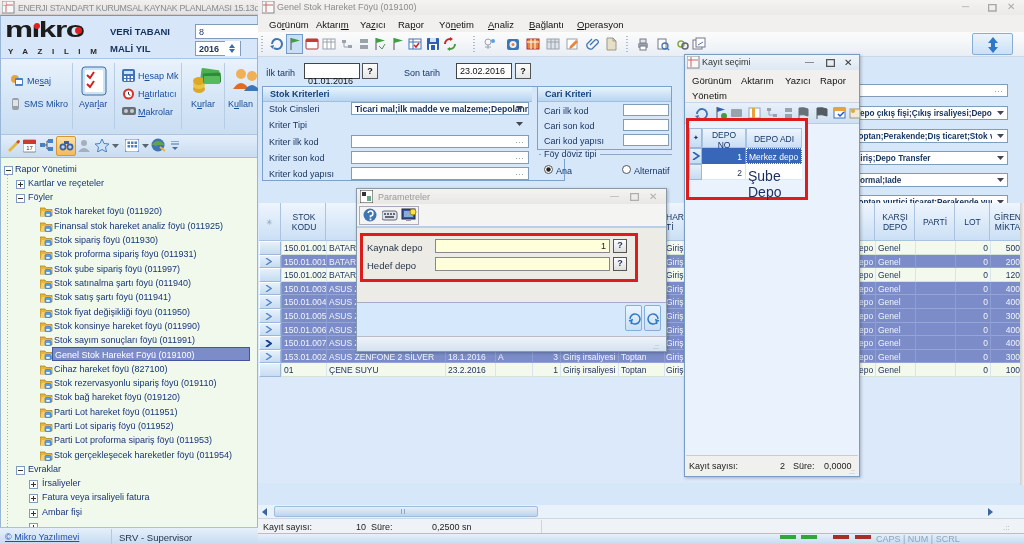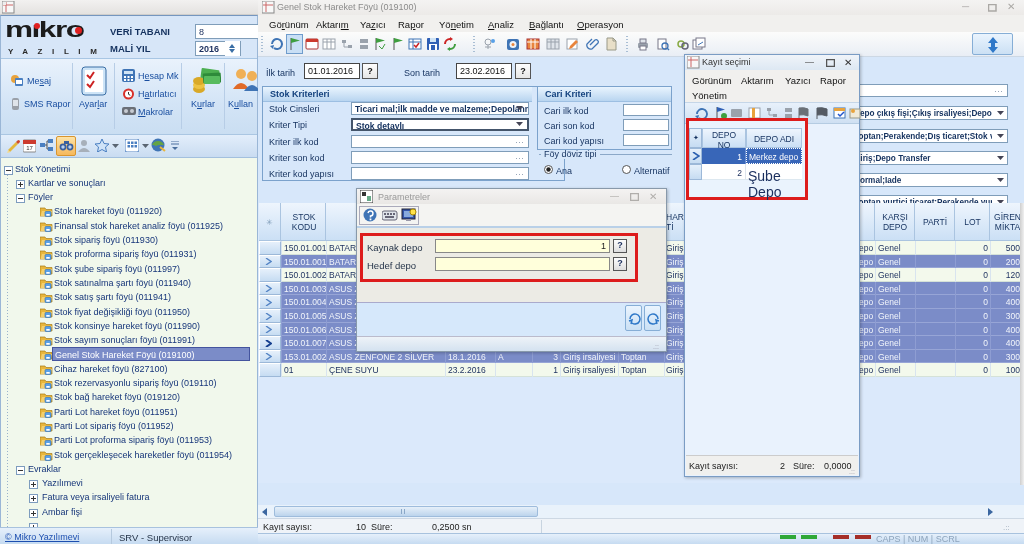--- a/index.html
+++ b/index.html
@@ -10,20 +10,21 @@
 .tt{white-space:nowrap;overflow:hidden;}
 </style></head>
 <body>
 
 <div class="abs" style="left:0;top:0;width:258px;height:15px;background:linear-gradient(#f2f1f0,#e4e2e0);border-bottom:1px solid #cfcecc;">
  <svg class="abs" style="left:2px;top:1px" width="13" height="13">
       <rect x="0" y="0" width="12" height="12" fill="#f8f8f8" stroke="#888"></rect>
       <path d="M1 4 L11 4 M4 1 L4 11" stroke="#c66" stroke-width="1"></path>
       <rect x="1" y="1" width="3" height="3" fill="#eee"></rect>
     </svg>
+ <div class="abs tt" style="left:18px;top:3px;width:240px;color:#8b8b8b;font-size:8.8px;letter-spacing:-0.3px;">ENERJI STANDART KURUMSAL KAYNAK PLANLAMASI 15.13d</div>
 </div>
 
 <div class="abs" style="left:0;top:15px;width:258px;height:512px;background:#d7e6f8;border:1px solid #9ab6d6;border-top:1px solid #7596bf;">
 
  <div class="abs" style="left:0;top:0;width:256px;height:42px;background:#d7e6f8;">
    <div class="abs" style="left:4px;top:3px;font-weight:bold;font-size:31px;letter-spacing:-1.5px;color:#1c1c1c;transform:scale(1.02,0.72);transform-origin:left top;line-height:30px;">mıkro</div>
    <div class="abs" style="left:33px;top:7px;width:6px;height:6px;border-radius:50%;background:#e02020;"></div>
    <div class="abs" style="left:74px;top:11px;width:7px;height:7px;border-radius:50%;background:#e02020;"></div>
    <div class="abs" style="left:7px;top:31px;font-size:8px;letter-spacing:9.6px;color:#2a2a2a;font-weight:bold;">YAZILIM</div>
    <div class="abs nav b" style="left:109px;top:10px;font-size:9.5px;">VERİ TABANI</div>
@@ -47,21 +48,21 @@
    <svg class="abs" style="left:9px;top:15px" width="14" height="13">
         <circle cx="5" cy="5" r="4" fill="#e8a33d"></circle>
         <rect x="5" y="4" width="8" height="8" rx="1" fill="#4a7fc1"></rect>
         <rect x="6" y="6" width="6" height="4" fill="#fff"></rect>
       </svg>
    <div class="abs" style="left:26px;top:17px;color:#1a4fa0;">Me<u>s</u>aj</div>
    <svg class="abs" style="left:9px;top:38px" width="12" height="14">
         <rect x="2" y="1" width="7" height="12" rx="2" fill="#9aa0a8"></rect>
         <rect x="3" y="3" width="5" height="6" fill="#dfe4ea"></rect>
       </svg>
-   <div class="abs" style="left:23px;top:40px;color:#1a4fa0;">SMS Rapor</div>
+   <div class="abs" style="left:23px;top:40px;color:#1a4fa0;">SMS Mikro</div>
 
    <svg class="abs" style="left:80px;top:7px" width="26" height="30">
         <rect x="1" y="1" width="24" height="28" rx="3" fill="#cde4f7" stroke="#3a6ea5"></rect>
         <rect x="4" y="4" width="18" height="22" fill="#fff"></rect>
         <path d="M6 9 l3 3 l4 -6" stroke="#c22" stroke-width="2" fill="none"></path>
         <path d="M6 18 l3 3 l4 -6" stroke="#c22" stroke-width="2" fill="none"></path>
       </svg>
    <div class="abs" style="left:78px;top:40px;color:#1a4fa0;">Ayar<u>l</u>ar</div>
 
    <svg class="abs" style="left:121px;top:10px" width="13" height="13">
@@ -172,28 +173,28 @@
  </div>
 
  <div class="abs" style="left:0;top:142px;width:256px;height:369px;background:#f1f8ec;overflow:hidden;" id="tree">
       <div class="abs" style="left:6px;top:14px;width:1px;height:480px;background-image:linear-gradient(#9ab2cc 1px,transparent 1px);background-size:1px 3px;"></div>
       <div class="abs" style="left:3px;top:4.5px;width:20px;height:14px;">
         <svg width="9" height="9" style="position:absolute;left:0;top:3px">
           <rect x="0.5" y="0.5" width="8" height="8" fill="#fff" stroke="#7d9cbe"></rect>
           <path d="M2 4.5 h5 " stroke="#333"></path>
         </svg>
       </div>
-      <div class="abs tt" style="left:14px;top:5.5px;max-width:236px;color:#17367a;">Stok Yönetimi</div>
+      <div class="abs tt" style="left:14px;top:5.5px;max-width:236px;color:#17367a;">Rapor Yönetimi</div>
       <div class="abs" style="left:15px;top:18.8px;width:20px;height:14px;">
         <svg width="9" height="9" style="position:absolute;left:0;top:3px">
           <rect x="0.5" y="0.5" width="8" height="8" fill="#fff" stroke="#7d9cbe"></rect>
           <path d="M2 4.5 h5 M4.5 2 v5" stroke="#333"></path>
         </svg>
       </div>
-      <div class="abs tt" style="left:27px;top:19.8px;max-width:223px;color:#17367a;">Kartlar ve sonuçları</div>
+      <div class="abs tt" style="left:27px;top:19.8px;max-width:223px;color:#17367a;">Kartlar ve reçeteler</div>
       <div class="abs" style="left:15px;top:33.1px;width:20px;height:14px;">
         <svg width="9" height="9" style="position:absolute;left:0;top:3px">
           <rect x="0.5" y="0.5" width="8" height="8" fill="#fff" stroke="#7d9cbe"></rect>
           <path d="M2 4.5 h5 " stroke="#333"></path>
         </svg>
       </div>
       <div class="abs tt" style="left:27px;top:34.1px;max-width:223px;color:#17367a;">Föyler</div>
       <div class="abs" style="left:39px;top:47.400000000000006px;width:20px;height:14px;">
         <svg width="13" height="11" style="position:absolute;left:0;top:1px">
           <path d="M0 2 L5 2 L6 3.5 L12 3.5 L12 10 L0 10 Z" fill="#e8b63c" stroke="#a87d18" stroke-width="0.7"></path>
@@ -362,21 +363,21 @@
           <path d="M2 4.5 h5 " stroke="#333"></path>
         </svg>
       </div>
       <div class="abs tt" style="left:27px;top:305.8px;max-width:223px;color:#17367a;">Evraklar</div>
       <div class="abs" style="left:28px;top:319.1px;width:20px;height:14px;">
         <svg width="9" height="9" style="position:absolute;left:0;top:3px">
           <rect x="0.5" y="0.5" width="8" height="8" fill="#fff" stroke="#7d9cbe"></rect>
           <path d="M2 4.5 h5 M4.5 2 v5" stroke="#333"></path>
         </svg>
       </div>
-      <div class="abs tt" style="left:41px;top:320.1px;max-width:209px;color:#17367a;">Yazılımevi</div>
+      <div class="abs tt" style="left:41px;top:320.1px;max-width:209px;color:#17367a;">İrsaliyeler</div>
       <div class="abs" style="left:28px;top:333.40000000000003px;width:20px;height:14px;">
         <svg width="9" height="9" style="position:absolute;left:0;top:3px">
           <rect x="0.5" y="0.5" width="8" height="8" fill="#fff" stroke="#7d9cbe"></rect>
           <path d="M2 4.5 h5 M4.5 2 v5" stroke="#333"></path>
         </svg>
       </div>
       <div class="abs tt" style="left:41px;top:334.40000000000003px;max-width:209px;color:#17367a;">Fatura veya irsaliyeli fatura</div>
       <div class="abs" style="left:28px;top:347.70000000000005px;width:20px;height:14px;">
         <svg width="9" height="9" style="position:absolute;left:0;top:3px">
           <rect x="0.5" y="0.5" width="8" height="8" fill="#fff" stroke="#7d9cbe"></rect>
@@ -524,34 +525,33 @@
         <rect x="4" y="1" width="9" height="9" fill="#fff" stroke="#778"></rect>
         <path d="M6 8 l5 -3" stroke="#3f74b5"></path>
       </svg>
       <div class="abs" style="left:714px;top:1px;width:41px;height:22px;background:linear-gradient(#eaf4fe,#cbe0f4);border:1px solid #86aed6;border-radius:2px;"><svg width="41" height="22">
           <path d="M20 3 l5 6 h-3 v4 h3 l-5 6 l-5 -6 h3 v-4 h-3 Z" fill="#2f78c8"></path>
         </svg></div>
     </div>
 
  <div class="abs" style="left:0;top:57px;width:766px;height:146px;background:#d7e7fa;" id="filters">
       <div class="abs nav" style="left:8px;top:11px;">İlk tarih</div>
-      <div class="abs" style="left:46px;top:6px;width:56px;height:16px;background:#fff;border:1px solid #444;padding:2px 0 0 3px;color:#111;">01.01.2016</div>
+      <div class="abs" style="left:46px;top:6px;width:56px;height:16px;background:#fff;border:1px solid #444;padding:12px 0 0 3px;color:#111;">01.01.2016</div>
       <div class="abs" style="left:104px;top:6px;width:16px;height:16px;background:linear-gradient(#fdfdfd,#e6e6e6);border:1px solid #555;text-align:center;font-weight:bold;color:#111;padding-top:2px;">?</div>
       <div class="abs nav" style="left:146px;top:11px;">Son tarih</div>
       <div class="abs" style="left:198px;top:6px;width:56px;height:16px;background:#fff;border:1px solid #444;padding:2px 0 0 3px;color:#111;">23.02.2016</div>
       <div class="abs" style="left:257px;top:6px;width:16px;height:16px;background:linear-gradient(#fdfdfd,#e6e6e6);border:1px solid #555;text-align:center;font-weight:bold;color:#111;padding-top:2px;">?</div>
       <div class="abs" style="left:4px;top:29px;width:303px;height:95px;border:1px solid #7ba2cc;background:#d7e7fa;">
         <div class="abs" style="left:0;top:0;width:269px;height:15px;background:linear-gradient(#e9f4fe,#b9d5f0);border-bottom:1px solid #9dbfe2;color:#14427e;font-weight:bold;padding:2px 0 0 7px;">Stok Kriterleri</div>
         <div class="abs nav" style="left:6px;top:17px;">Stok Cinsleri</div>
         <div class="abs tt" style="left:88px;top:15px;width:178px;height:13px;background:#fff;border:1px solid #7f9db9;color:#14315e;font-weight:bold;font-size:8.6px;padding:1px 0 0 3px;">Ticari mal;İlk madde ve malzeme;Depolanm</div>
         <svg class="abs" style="left:253px;top:19px" width="7" height="5">
           <path d="M0 0 L7 0 L3.5 4 Z" fill="#445"></path>
         </svg>
         <div class="abs nav" style="left:6px;top:33.25px;">Kriter Tipi</div>
-        <div class="abs tt" style="left:88px;top:31.25px;width:178px;height:13px;background:#fff;border:2px solid #44556b;color:#14315e;font-weight:bold;font-size:8.6px;padding:1px 0 0 3px;">Stok detaylı</div>
         <svg class="abs" style="left:253px;top:35.25px" width="7" height="5">
           <path d="M0 0 L7 0 L3.5 4 Z" fill="#445"></path>
         </svg>
         <div class="abs nav" style="left:6px;top:49.5px;">Kriter ilk kod</div>
         <div class="abs tt" style="left:88px;top:47.5px;width:178px;height:13px;background:#fff;border:1px solid #7f9db9;color:#14315e;font-weight:bold;font-size:8.6px;padding:1px 0 0 3px;"></div>
         <div class="abs" style="left:252px;top:49.5px;color:#8a9ab0;">···</div>
         <div class="abs nav" style="left:6px;top:65.75px;">Kriter son kod</div>
         <div class="abs tt" style="left:88px;top:63.75px;width:178px;height:13px;background:#fff;border:1px solid #7f9db9;color:#14315e;font-weight:bold;font-size:8.6px;padding:1px 0 0 3px;"></div>
         <div class="abs" style="left:252px;top:65.75px;color:#8a9ab0;">···</div>
         <div class="abs nav" style="left:6px;top:82px;">Kriter kod yapısı</div>

